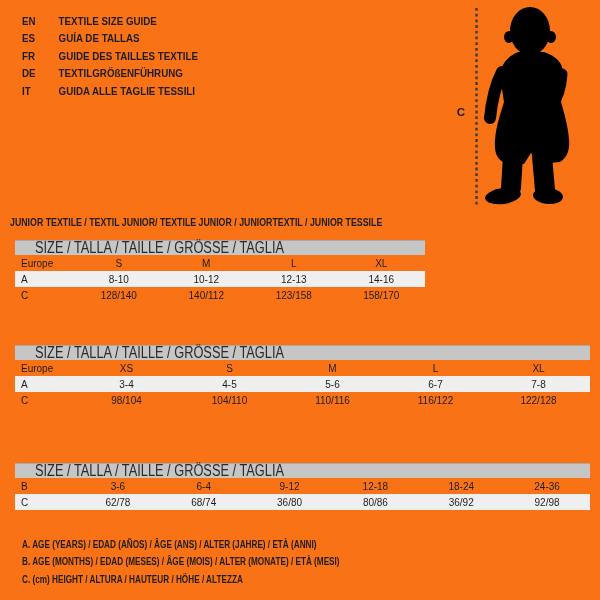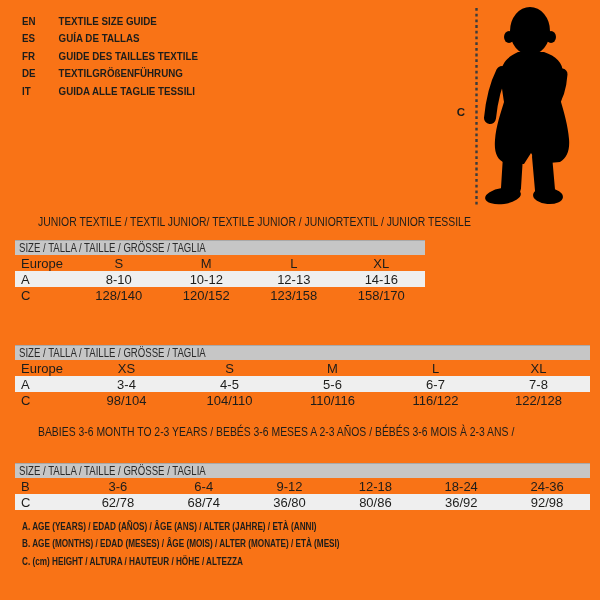--- a/index.html
+++ b/index.html
@@ -20,41 +20,41 @@
                font-size:11.5px; font-weight:bold; transform:scaleX(.85); transform-origin:0 50%; white-space:nowrap; }
   .lang-code { width:43px; }
 
   
   .figure { position:absolute; left:450px; top:0; width:150px; height:212px; }
   .figure svg { display:block; }
   .measure-label { position:absolute; left:453px; top:106px; width:16px; text-align:center;
                    font-size:11.5px; font-weight:bold; }
 
   
-  .tbl-title { position:absolute; left:38px; font-size:13px; font-weight:normal; line-height:14.5px; }
+  .tbl-title { position:absolute; left:10px; font-size:11px; font-weight:bold; line-height:14.5px; }
   #title-0 { top:215px; }
   #title-1 { top:320px; }
   #title-2 { top:425px; }
 
   
   .size-table { position:absolute; left:15px; }
   #table-0 { top:240px; width:410px; }
   #table-1 { top:345px; width:575px; }
   #table-2 { top:463px; width:575px; }
 
   .tband { height:15px; background:#c6c6c6; display:flex; align-items:center;
-           padding-left:4px; box-sizing:border-box;
-           font-size:12px; color:#2a2a2a; border-top:1px solid #a9a9a9; }
-  .trow  { display:flex; align-items:center; height:16px; font-size:13px; }
+           padding-left:20px; box-sizing:border-box;
+           font-size:16px; color:#2a2a2a; border-top:1px solid #a9a9a9; }
+  .trow  { display:flex; align-items:center; height:16px; font-size:10px; }
   .trow.alt { background:#efefef; }
   .tlabel { width:60px; padding-left:6px; box-sizing:border-box; }
   .tcell  { flex:1; text-align:center; }
 
   
-  .legend { position:absolute; left:22px; top:517px; }
+  .legend { position:absolute; left:22px; top:535px; }
   .legend-row { height:17.5px; display:flex; align-items:center;
                 font-size:10.5px; font-weight:bold; transform:scaleX(.78);
                 transform-origin:0 50%; white-space:nowrap; }
 </style>
 </head>
 <body>
 
 <div class="page">
 
   <div class="lang-list">
@@ -128,21 +128,21 @@
         <div class="trow alt">
           <div class="tlabel">A</div>
           <div class="tcell">8-10</div>
           <div class="tcell">10-12</div>
           <div class="tcell">12-13</div>
           <div class="tcell">14-16</div>
         </div>
         <div class="trow">
           <div class="tlabel">C</div>
           <div class="tcell">128/140</div>
-          <div class="tcell">120/152</div>
+          <div class="tcell">140/112</div>
           <div class="tcell">123/158</div>
           <div class="tcell">158/170</div>
         </div>
       </div>
   </div>
 
   <div class="size-table" id="table-1">
     <div class="tband">
       <span class="cond">SIZE / TALLA / TAILLE / GRÖSSE / TAGLIA</span>
     </div>
@@ -168,21 +168,20 @@
           <div class="tcell">98/104</div>
           <div class="tcell">104/110</div>
           <div class="tcell">110/116</div>
           <div class="tcell">116/122</div>
           <div class="tcell">122/128</div>
         </div>
       </div>
   </div>
 
   <div class="tbl-title" id="title-2">
-    <div><span class="cond">BABIES 3-6 MONTH TO 2-3 YEARS / BEBÉS 3-6 MESES A 2-3 AÑOS / BÉBÉS 3-6 MOIS À 2-3 ANS /</span></div>
   </div>
   <div class="size-table" id="table-2">
     <div class="tband">
       <span class="cond">SIZE / TALLA / TAILLE / GRÖSSE / TAGLIA</span>
     </div>
     <div class="rows">
         <div class="trow">
           <div class="tlabel">B</div>
           <div class="tcell">3-6</div>
           <div class="tcell">6-4</div>

